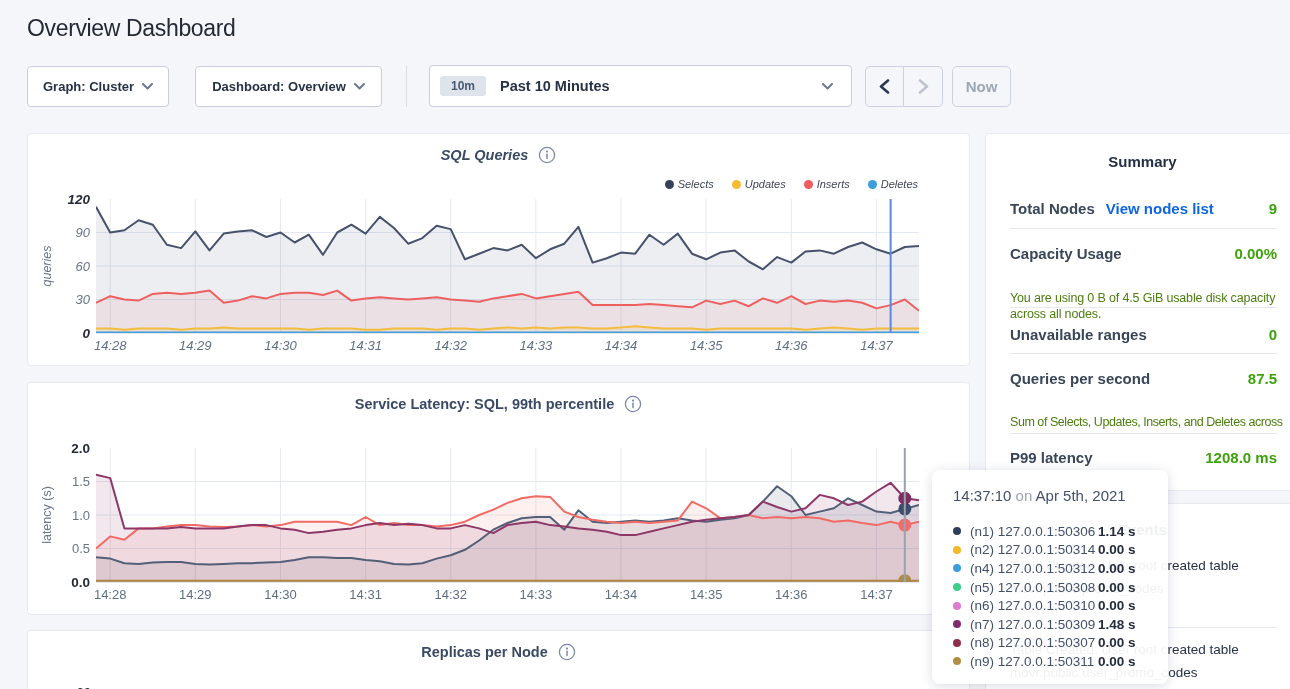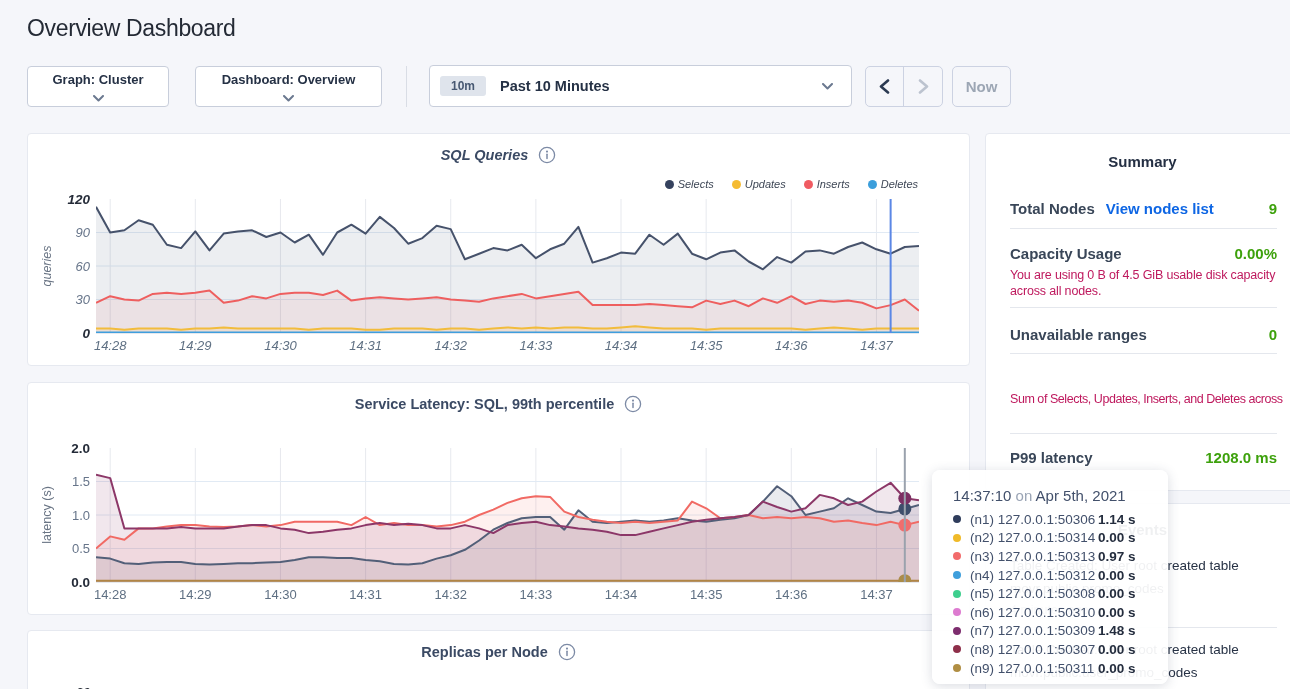--- a/index.html
+++ b/index.html
@@ -4,21 +4,21 @@
 <style>
   * { margin:0; padding:0; box-sizing:border-box; }
   html,body { width:1290px; height:689px; overflow:hidden; }
   body { font-family:"Liberation Sans", sans-serif; background:#f5f6fa; position:relative; }
   .page { position:absolute; left:12px; top:0; width:1290px; height:689px; background:#f5f6fa; overflow:hidden; }
 
   .page-title { position:absolute; left:15px; top:15px; font-size:23px; font-weight:400; color:#242a35; letter-spacing:-0.35px; }
 
   
   .dropdown { position:absolute; top:66px; height:41px; background:#fff; border:1px solid #c8cedb; border-radius:4px;
-              display:flex; align-items:center; justify-content:center; gap:8px; cursor:pointer;flex-direction:column; }
+              display:flex; align-items:center; justify-content:center; gap:8px; cursor:pointer; }
   .dropdown .dd-label { font-size:13px; font-weight:700; color:#253145; }
   #dd-graph { left:15px; width:142px; }
   #dd-dash  { left:183px; width:187px; }
   .chev { width:11px; height:7px; }
   .chev polyline { fill:none; stroke:#6b7990; stroke-width:2; stroke-linecap:round; stroke-linejoin:round; }
   .vdivider { position:absolute; left:394px; top:66px; width:1px; height:41px; background:#d9dde5; }
 
   .timebox { position:absolute; left:417px; top:65px; width:423px; height:42px; background:#fff; border:1px solid #c8cedb;
              border-radius:4px; display:flex; align-items:center; cursor:pointer; }
   .time-badge { margin-left:10px; background:#dfe4ec; border-radius:3px; font-size:12px; font-weight:700; color:#475872;
@@ -58,21 +58,21 @@
   .plot-svg { position:absolute; left:0; top:0; }
 
   
   #summary-card { left:973px; top:133px; width:315px; height:358px; }
   .panel-title { position:absolute; left:0; width:100%; text-align:center; font-size:15px; font-weight:700; color:#242f43; }
   #summary-card .panel-title { top:19px; }
   .srow { position:absolute; left:24px; width:267px; }
   .srow .lbl { font-size:15px; font-weight:700; color:#394658; }
   .srow .val { position:absolute; right:0; top:0; font-size:15px; font-weight:700; color:#3da10c; }
   .srow .lnk { font-size:15px; font-weight:700; color:#0e66e4; margin-left:11px; cursor:pointer; }
-  .ssub { position:absolute; left:24px; width:280px; font-size:12.5px; letter-spacing:-0.15px; color:#be185d; line-height:15.5px; white-space:nowrap; }
+  .ssub { position:absolute; left:24px; width:280px; font-size:12.5px; letter-spacing:-0.15px; color:#4d7c0f; line-height:15.5px; white-space:nowrap;margin-top:23px; }
   .sdiv { position:absolute; left:24px; width:267px; height:1px; background:#e4e7ed; }
 
   
   .srow.r0 { top:66px; }   .sdiv.d0 { top:94px; }
   .srow.r1 { top:111px; }  .ssub.s1 { top:134px; } .sdiv.d1 { top:173px; }
   .srow.r2 { top:192px; }  .sdiv.d2 { top:219px; }
   .srow.r3 { top:236px; }  .ssub.s3 { top:258px; } .sdiv.d3 { top:299px; }
   .srow.r4 { top:315px; }
 
   
@@ -80,21 +80,21 @@
   #events-card .panel-title { top:17px; }
   .events-list { position:absolute; left:24px; top:40px; width:267px; }
   .event-item { padding:10px 0 9px; border-bottom:1px solid #e4e7ed; }
   .event-item:last-child { border-bottom:none; }
   .event-msg { font-size:13.5px; color:#273245; line-height:23px; }
   .event-time { margin-top:2px; font-size:12.5px; color:#8b95a5; line-height:16px; }
 
   
   .hover-tooltip { position:absolute; left:920px; top:470px; width:236px; height:214px; background:rgba(255,255,255,0.93);
                    border-radius:8px; box-shadow:0 2px 12px rgba(50,60,90,0.18); z-index:50; padding:17px 0 0 21px; }
-  .tt-header { font-size:15px; color:#42506b; margin-bottom:6px; }
+  .tt-header { font-size:15px; color:#42506b; margin-bottom:18px; }
   .tt-header .tt-on { color:#9aa4b5; }
   .tt-row { display:flex; align-items:center; height:18.6px; }
   .tt-dot { width:8px; height:8px; border-radius:50%; margin-right:9px; flex:0 0 auto; }
   .tt-node { font-size:13.5px; color:#42506b; width:128px; }
   .tt-val { font-size:13.5px; font-weight:700; color:#242d3e; }
 
   
   .c3-ylabel { position:absolute; left:61px; top:685px; width:18px; text-align:right; font-size:13px; font-weight:700; color:#242a35; }
   .ssub.s3 { letter-spacing:-0.45px; }
 </style>
@@ -314,20 +314,24 @@
         <div>across all nodes.</div>
     </div>
     <div class="sdiv d1"></div>
 
     <div class="srow r2">
       <span class="lbl">Unavailable ranges</span>
       <span class="val">0</span>
     </div>
     <div class="sdiv d2"></div>
 
+    <div class="srow r3">
+      <span class="lbl">Queries per second</span>
+      <span class="val">87.5</span>
+    </div>
     <div class="ssub s3">
       <div>Sum of Selects, Updates, Inserts, and Deletes across</div>
     </div>
     <div class="sdiv d3"></div>
 
     <div class="srow r4">
       <span class="lbl">P99 latency</span>
       <span class="val">1208.0 ms</span>
     </div>
   </div>
@@ -355,25 +359,20 @@
           <span class="tt-dot" style="background: rgb(47, 61, 92);"></span>
           <span class="tt-node">(n1) 127.0.0.1:50306</span>
           <span class="tt-val">1.14 s</span>
         </div>
         <div class="tt-row">
           <span class="tt-dot" style="background: rgb(240, 186, 41);"></span>
           <span class="tt-node">(n2) 127.0.0.1:50314</span>
           <span class="tt-val">0.00 s</span>
         </div>
         <div class="tt-row">
-          <span class="tt-dot" style="background: rgb(242, 107, 107);"></span>
-          <span class="tt-node">(n3) 127.0.0.1:50313</span>
-          <span class="tt-val">0.97 s</span>
-        </div>
-        <div class="tt-row">
           <span class="tt-dot" style="background: rgb(63, 159, 220);"></span>
           <span class="tt-node">(n4) 127.0.0.1:50312</span>
           <span class="tt-val">0.00 s</span>
         </div>
         <div class="tt-row">
           <span class="tt-dot" style="background: rgb(62, 207, 142);"></span>
           <span class="tt-node">(n5) 127.0.0.1:50308</span>
           <span class="tt-val">0.00 s</span>
         </div>
         <div class="tt-row">

